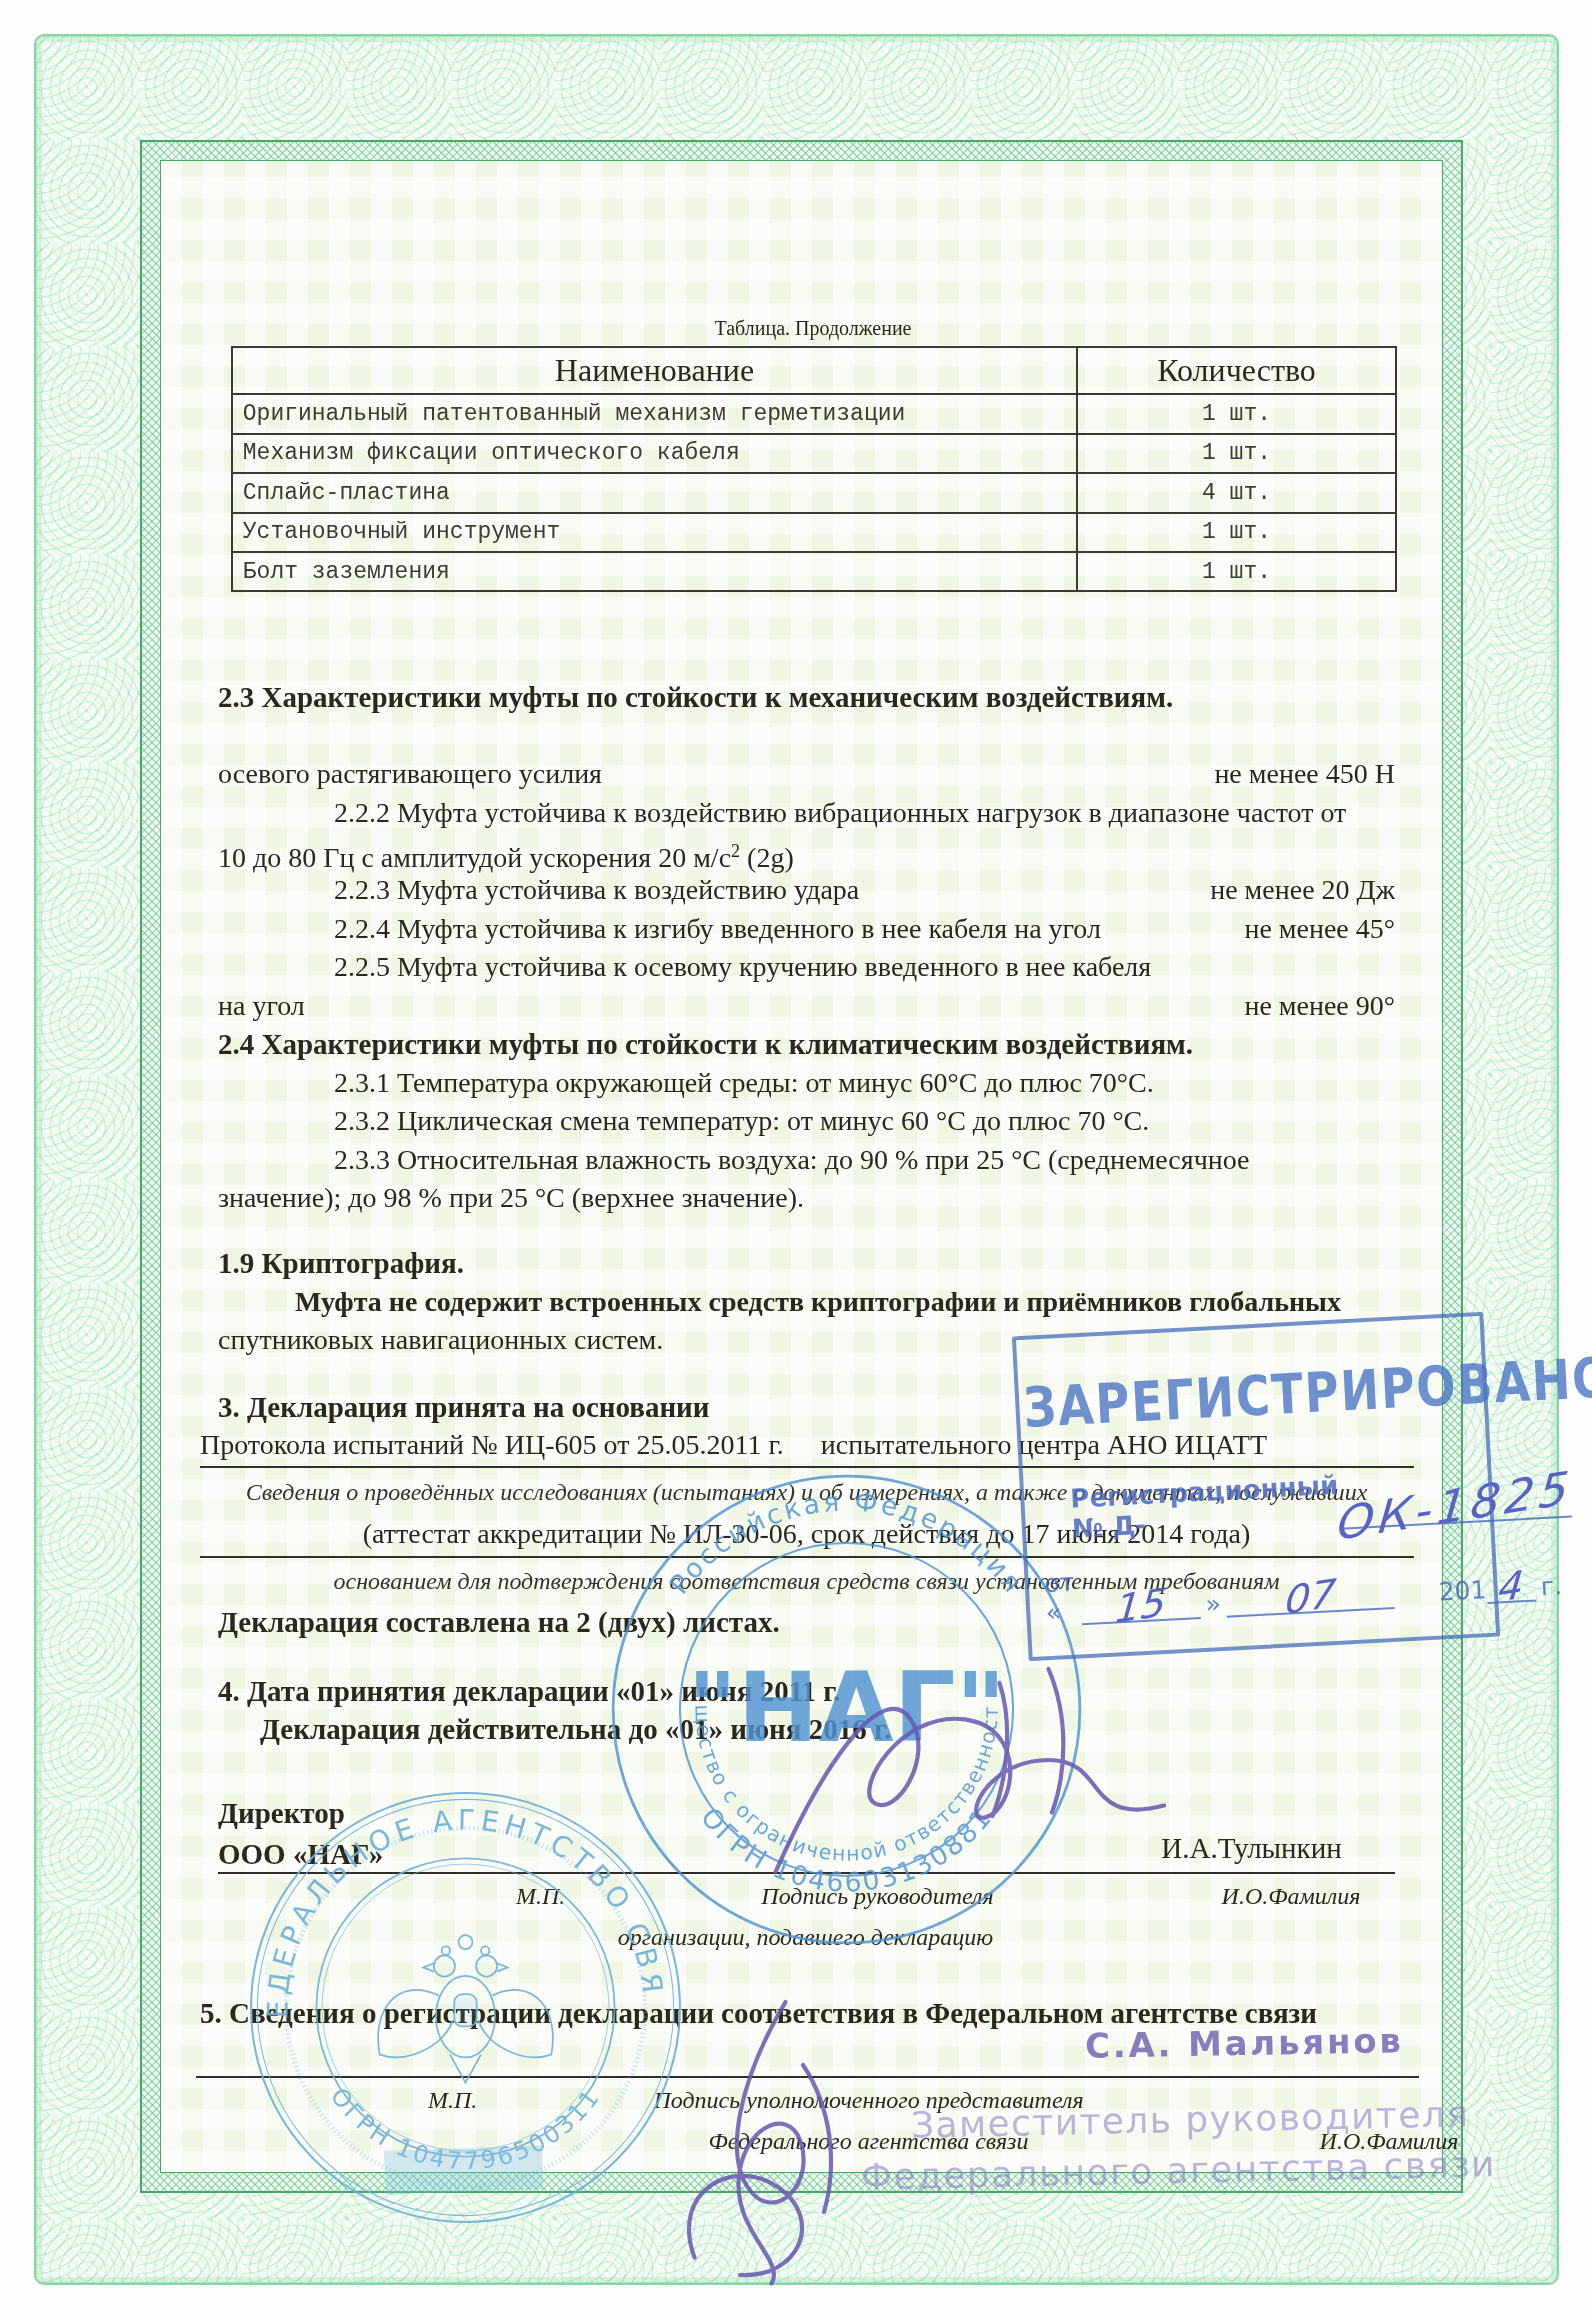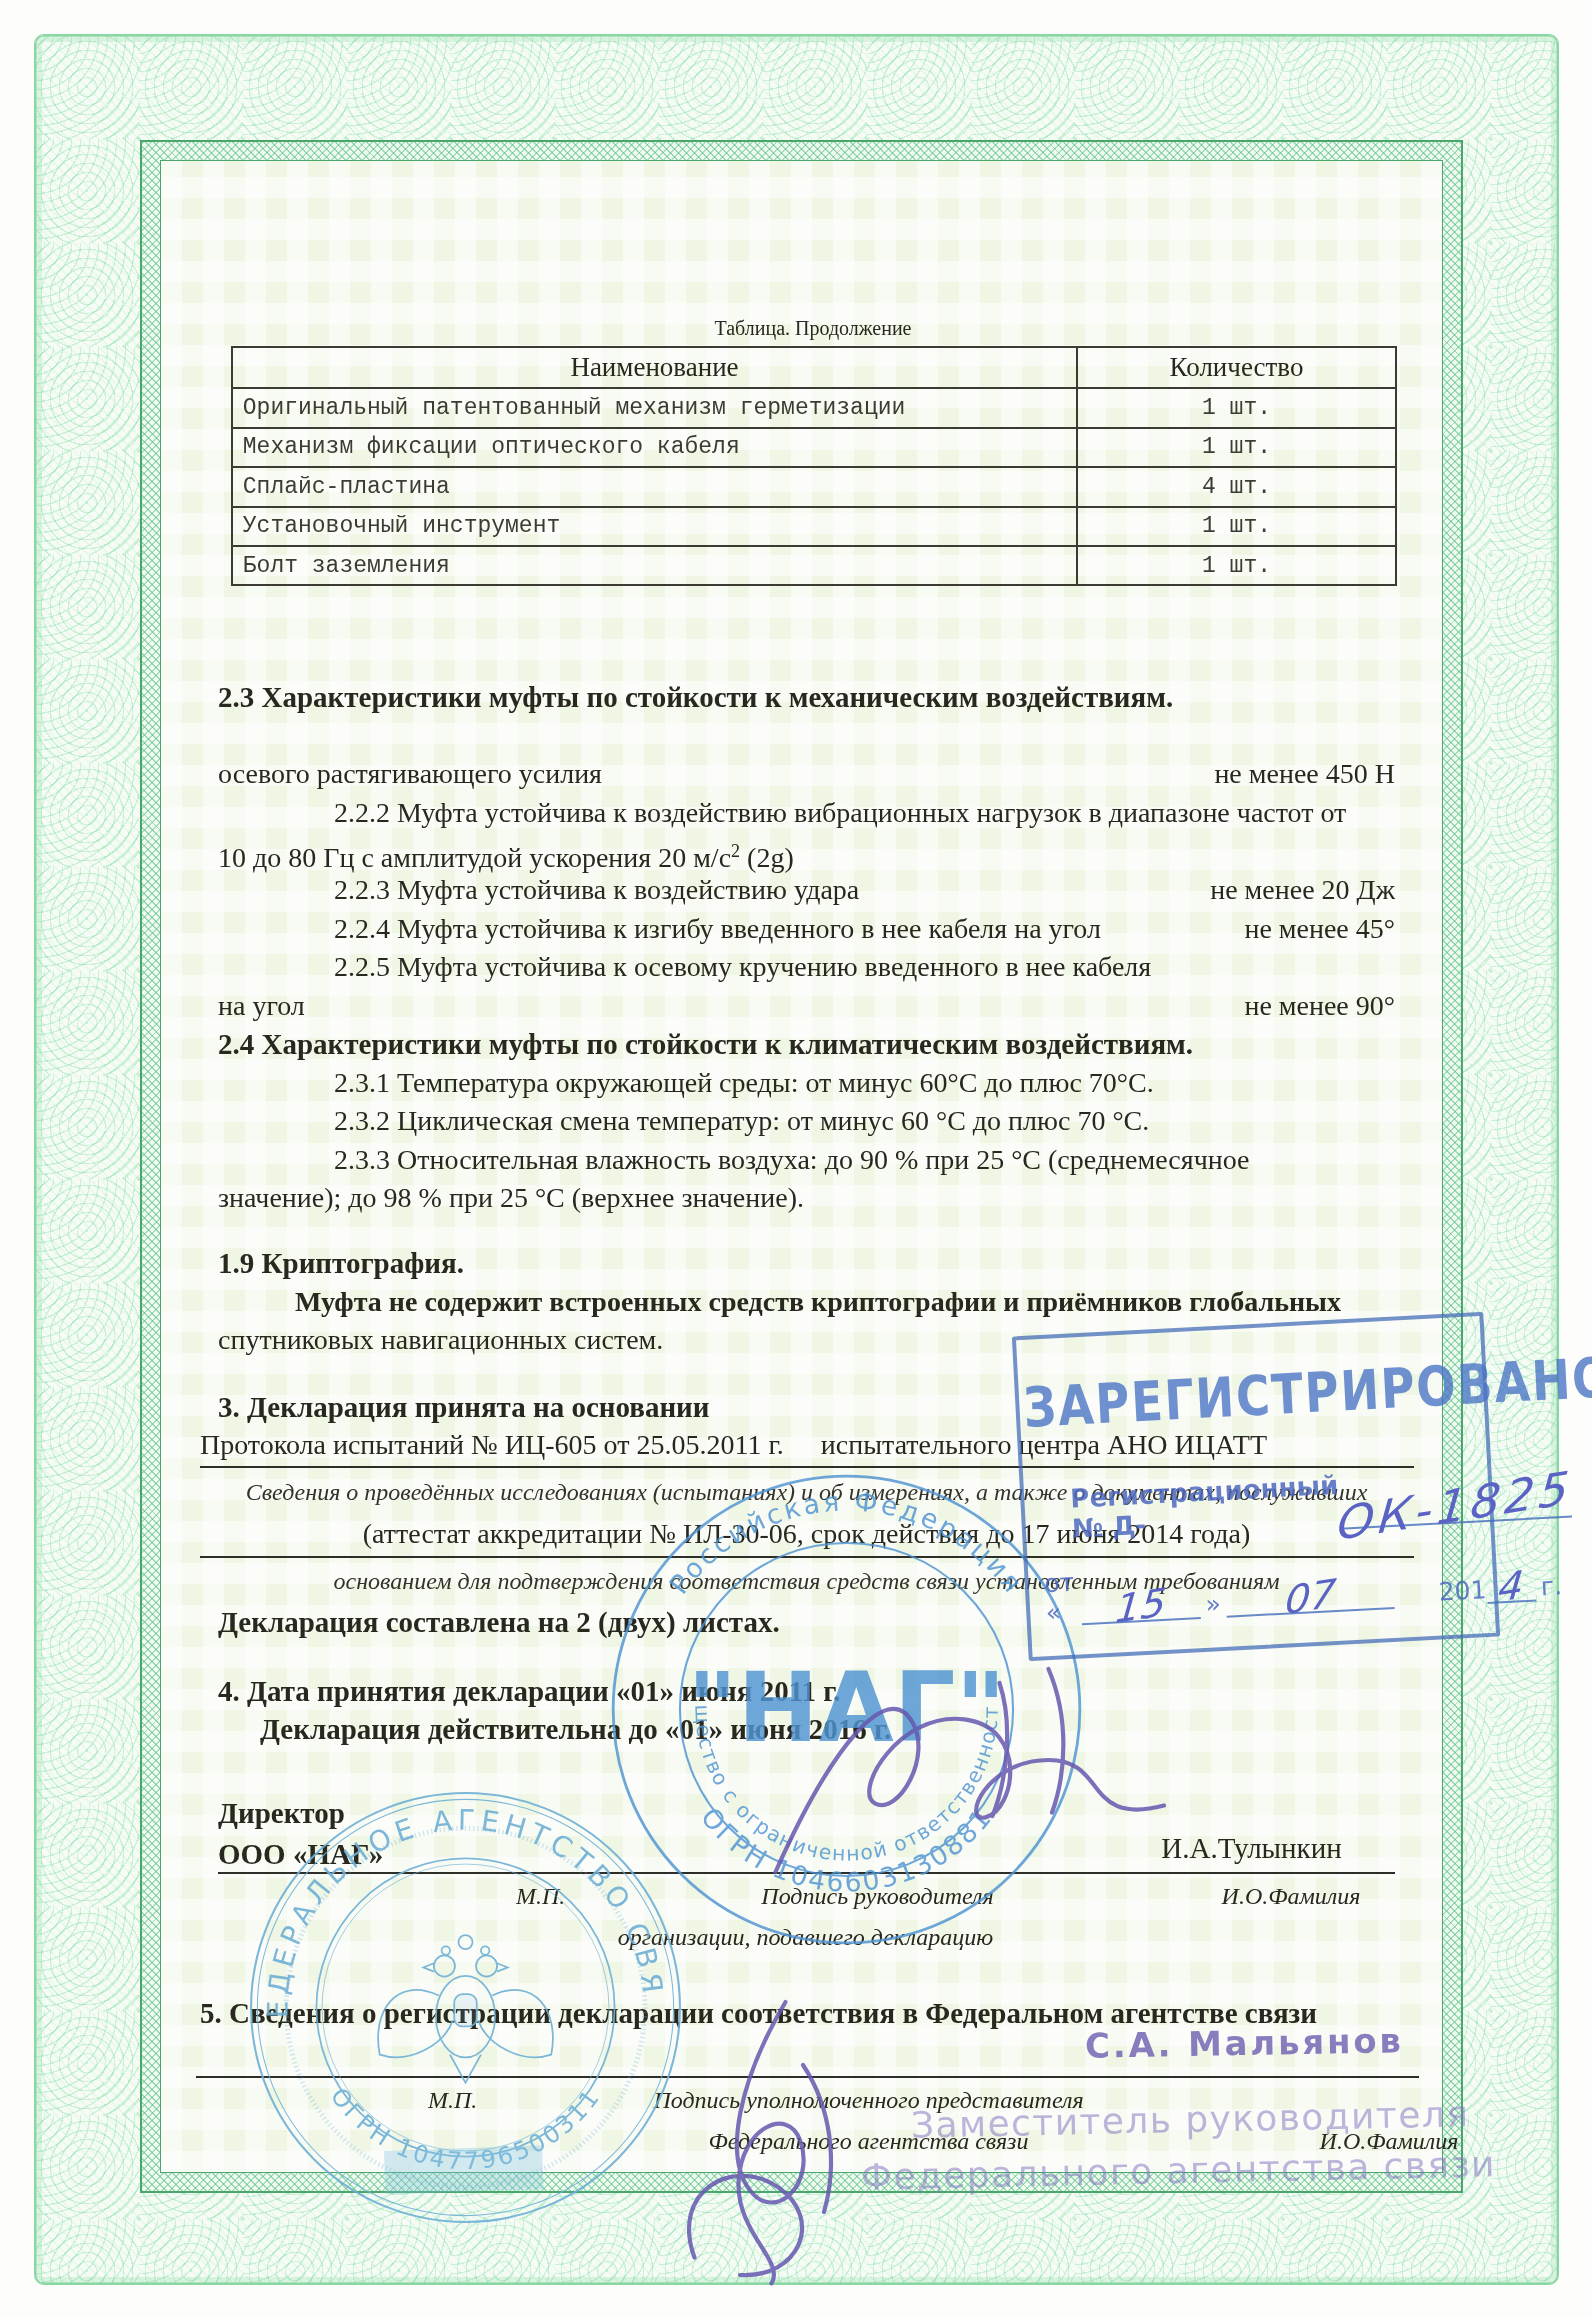--- a/index.html
+++ b/index.html
@@ -41,21 +41,21 @@
   .center{text-align:center;}
   .cap{font-style:italic;font-size:24px;color:#33332b;}
   .rule{position:absolute;border-top:2.1px solid #2e2e28;height:0;}
   sup{font-size:18px;}
 
   
   .tbl-title{position:absolute;top:156px;left:70px;width:1164px;text-align:center;font-size:20px;}
   table.spec{position:absolute;top:185px;left:70px;width:1164px;border-collapse:collapse;
     table-layout:fixed;}
   table.spec th,table.spec td{border:2.1px solid #3b3b33;vertical-align:top;}
-  table.spec th{font-weight:normal;font-size:27px;padding:4.2px 7px;text-align:center;}
+  table.spec th{font-weight:normal;font-size:32px;padding:4.2px 7px;text-align:center;}
   table.spec td{font-family:"Liberation Mono","DejaVu Sans Mono",monospace;font-size:23px;
     line-height:36px;padding:0.7px 9.8px;color:#3c3c33;}
   td.qty{text-align:center;}
   .col-name{width:845px;}.col-qty{width:319px;}
 
   
   .caprow{position:absolute;left:57px;width:1177px;font-style:italic;font-size:24px;}
   .caprow .mp{position:absolute;left:298px;}
   .caprow .mid{position:absolute;left:393px;width:533px;text-align:center;}
   .caprow .r{position:absolute;left:975px;width:196px;text-align:center;}

